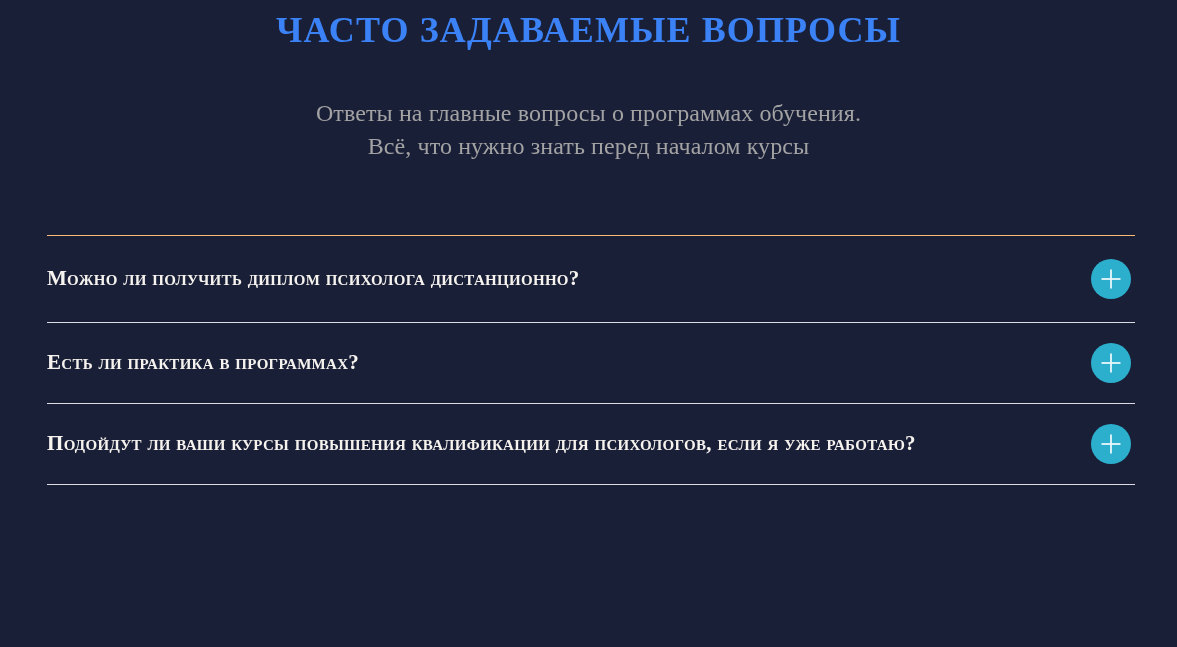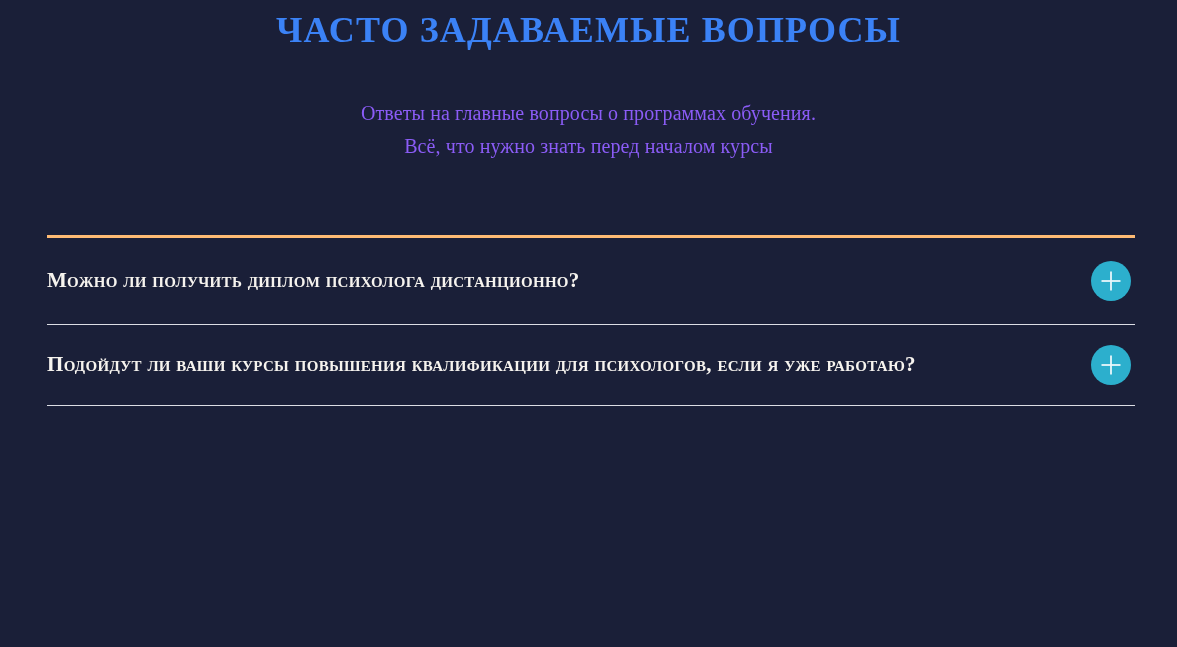--- a/index.html
+++ b/index.html
@@ -42,34 +42,34 @@
   }
 
   .subtitle-block {
     margin-top: 45px;
     text-align: center;
   }
 
   .subtitle-line {
     margin: 0;
     font-family: "Liberation Serif", "DejaVu Serif", serif;
-    font-size: 20px;
+    font-size: 24px;
     line-height: 33px;
     font-weight: 400;
-    color: #8b5cf6;
+    color: #a3a3a3;
     letter-spacing: 0.1px;
   }
 
   
   .faq-list {
     position: absolute;
     left: 47px;
     right: 42px;
     top: 235px;
-    border-top: 3px solid #fdba74;
+    border-top: 1px solid #fdba74;
   }
 
   .faq-item {
     position: relative;
     border-bottom: 1px solid #dcdde4;
     height: 81px;
     display: flex;
     align-items: center;
     box-sizing: border-box;
     cursor: pointer;
@@ -138,20 +138,29 @@
       <span class="faq-question">Можно ли получить диплом психолога дистанционно?</span>
       <button class="faq-toggle">
         <svg class="plus-icon" viewBox="0 0 40 40">
           <line x1="20" y1="10.5" x2="20" y2="29.5"></line>
           <line x1="10.5" y1="20" x2="29.5" y2="20"></line>
         </svg>
       </button>
     </div>
 
 
+    <div class="faq-item">
+      <span class="faq-question">Есть ли практика в программах?</span>
+      <button class="faq-toggle">
+        <svg class="plus-icon" viewBox="0 0 40 40">
+          <line x1="20" y1="10.5" x2="20" y2="29.5"></line>
+          <line x1="10.5" y1="20" x2="29.5" y2="20"></line>
+        </svg>
+      </button>
+    </div>
 
 
     <div class="faq-item">
       <span class="faq-question">Подойдут ли ваши курсы повышения квалификации для психологов, если я уже работаю?</span>
       <button class="faq-toggle">
         <svg class="plus-icon" viewBox="0 0 40 40">
           <line x1="20" y1="10.5" x2="20" y2="29.5"></line>
           <line x1="10.5" y1="20" x2="29.5" y2="20"></line>
         </svg>
       </button>

